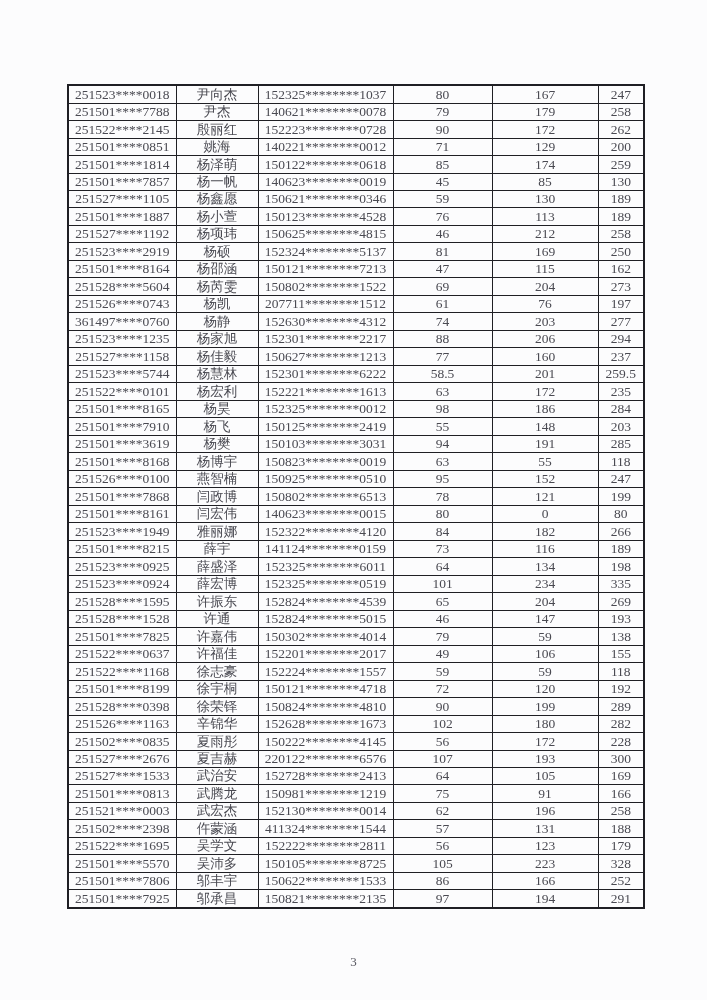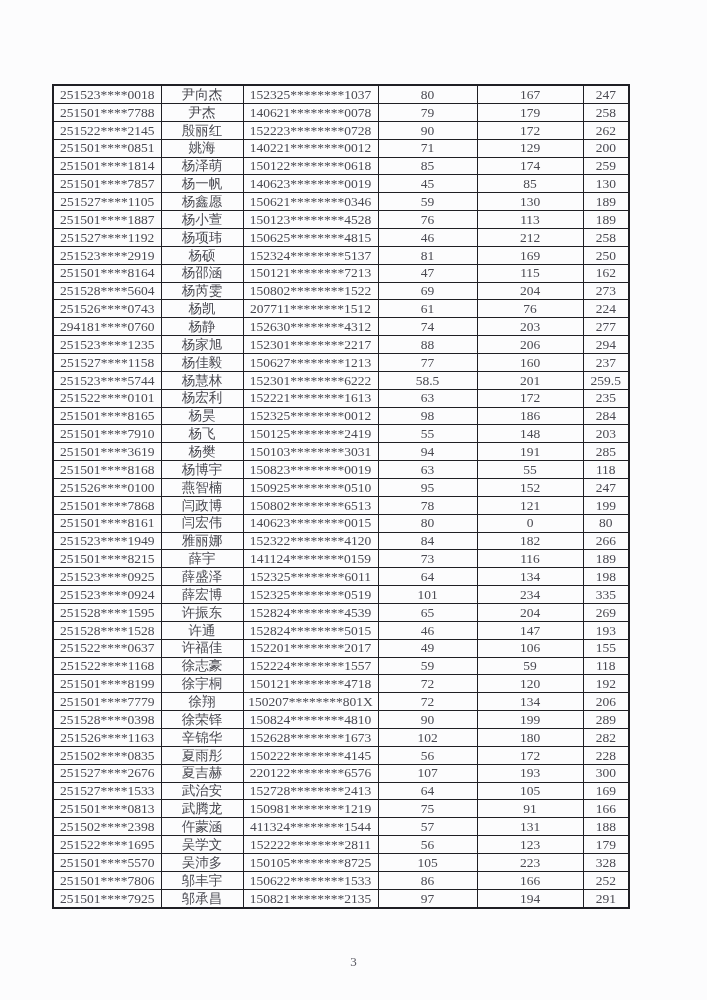--- a/index.html
+++ b/index.html
@@ -11,21 +11,21 @@
     position: relative;
     width: 707px;
     height: 1000px;
     margin: 0 auto;
     background: #fcfcfd;
     overflow: hidden;
     font-family: "Liberation Serif", "DejaVu Serif", serif;
   }
   table.score-table {
     position: absolute;
-    left: 52px;
+    left: 67px;
     top: 84px;
     width: 576px;
     height: 825px;
     border-collapse: collapse;
     table-layout: fixed;
     border: 2px solid #1f1f24;
   }
   table.score-table td {
     border: 1px solid #1f1f24;
     padding: 0;
@@ -157,24 +157,24 @@
           <td>69</td>
           <td>204</td>
           <td>273</td>
         </tr>
         <tr>
           <td>251526****0743</td>
           <td>杨凯</td>
           <td>207711********1512</td>
           <td>61</td>
           <td>76</td>
-          <td>224</td>
-        </tr>
-        <tr>
-          <td>294181****0760</td>
+          <td>197</td>
+        </tr>
+        <tr>
+          <td>361497****0760</td>
           <td>杨静</td>
           <td>152630********4312</td>
           <td>74</td>
           <td>203</td>
           <td>277</td>
         </tr>
         <tr>
           <td>251523****1235</td>
           <td>杨家旭</td>
           <td>152301********2217</td>
@@ -304,20 +304,28 @@
         </tr>
         <tr>
           <td>251528****1528</td>
           <td>许通</td>
           <td>152824********5015</td>
           <td>46</td>
           <td>147</td>
           <td>193</td>
         </tr>
         <tr>
+          <td>251501****7825</td>
+          <td>许嘉伟</td>
+          <td>150302********4014</td>
+          <td>79</td>
+          <td>59</td>
+          <td>138</td>
+        </tr>
+        <tr>
           <td>251522****0637</td>
           <td>许福佳</td>
           <td>152201********2017</td>
           <td>49</td>
           <td>106</td>
           <td>155</td>
         </tr>
         <tr>
           <td>251522****1168</td>
           <td>徐志豪</td>
@@ -328,28 +336,20 @@
         </tr>
         <tr>
           <td>251501****8199</td>
           <td>徐宇桐</td>
           <td>150121********4718</td>
           <td>72</td>
           <td>120</td>
           <td>192</td>
         </tr>
         <tr>
-          <td>251501****7779</td>
-          <td>徐翔</td>
-          <td>150207********801X</td>
-          <td>72</td>
-          <td>134</td>
-          <td>206</td>
-        </tr>
-        <tr>
           <td>251528****0398</td>
           <td>徐荣铎</td>
           <td>150824********4810</td>
           <td>90</td>
           <td>199</td>
           <td>289</td>
         </tr>
         <tr>
           <td>251526****1163</td>
           <td>辛锦华</td>
@@ -382,20 +382,28 @@
           <td>105</td>
           <td>169</td>
         </tr>
         <tr>
           <td>251501****0813</td>
           <td>武腾龙</td>
           <td>150981********1219</td>
           <td>75</td>
           <td>91</td>
           <td>166</td>
+        </tr>
+        <tr>
+          <td>251521****0003</td>
+          <td>武宏杰</td>
+          <td>152130********0014</td>
+          <td>62</td>
+          <td>196</td>
+          <td>258</td>
         </tr>
         <tr>
           <td>251502****2398</td>
           <td>仵蒙涵</td>
           <td>411324********1544</td>
           <td>57</td>
           <td>131</td>
           <td>188</td>
         </tr>
         <tr>

